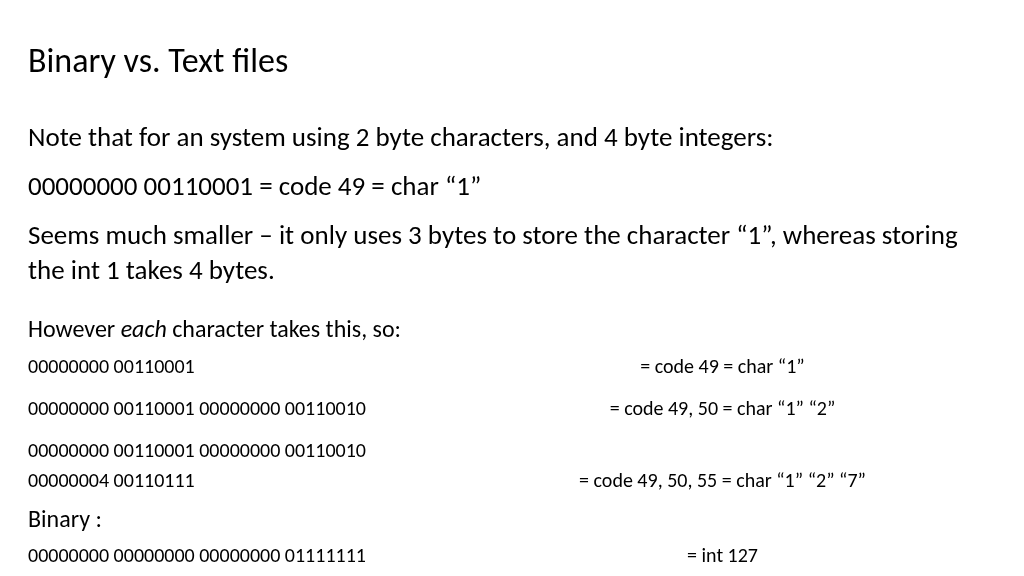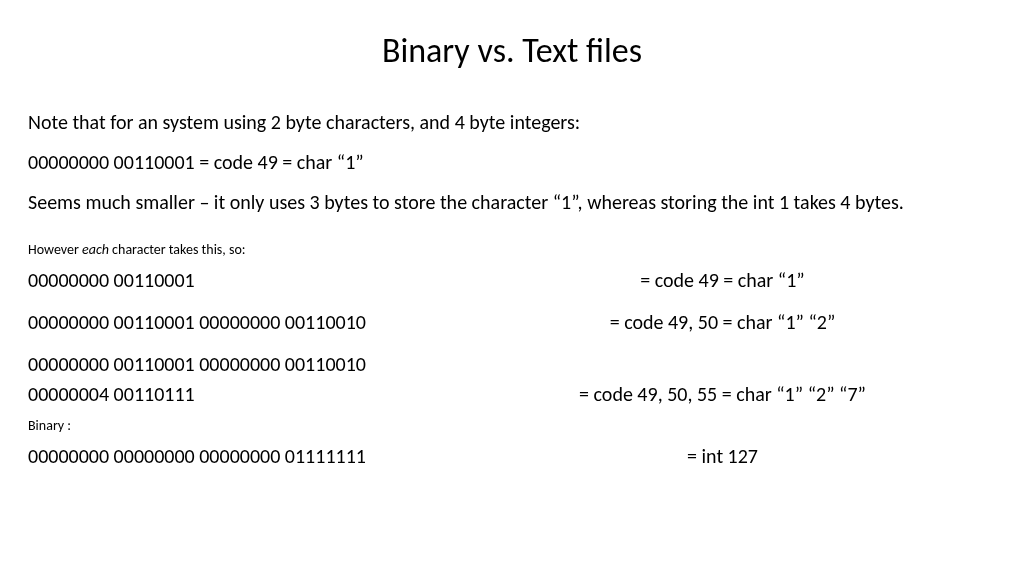--- a/index.html
+++ b/index.html
@@ -12,31 +12,30 @@
       height: 576px;
       background: #ffffff;
       font-family: Calibri, 'Segoe UI', Arial, sans-serif;
       color: #000000;
       padding: 20px 28px;
       overflow: hidden;
     }
     .title {
       font-size: 34px;
       font-weight: 400;
-      text-align: center;
       margin-bottom: 38px;
-      margin-top: 10px;
+      margin-top: 20px;
     }
     .para {
-      font-size: 20px;
+      font-size: 27px;
       line-height: 1.3;
       margin-bottom: 14px;
     }
     .para-sm {
-      font-size: 14px;
+      font-size: 24px;
       line-height: 1.3;
       margin-bottom: 8px;
     }
     .gap {
       height: 12px;
     }
     .gap-sm {
       height: 6px;
     }
     .row {

